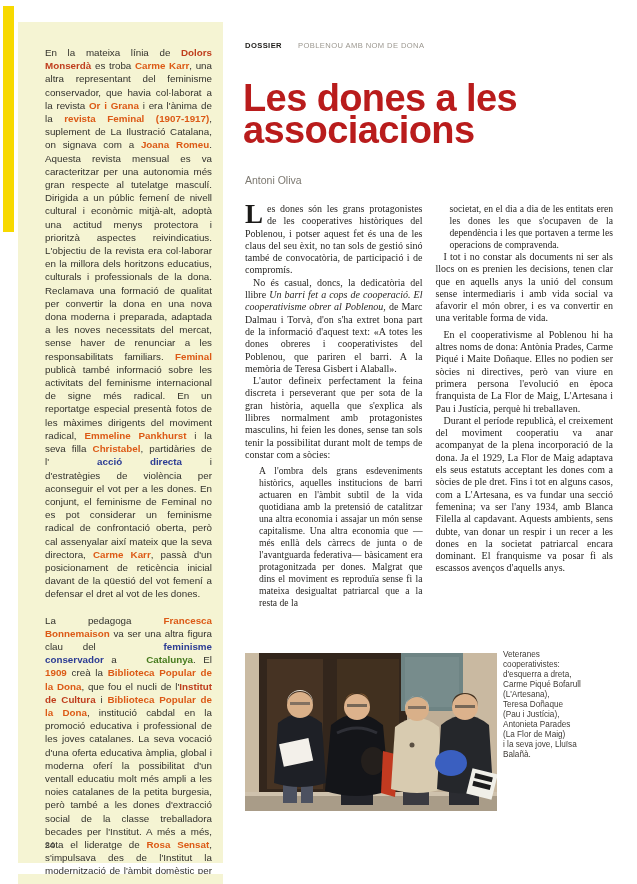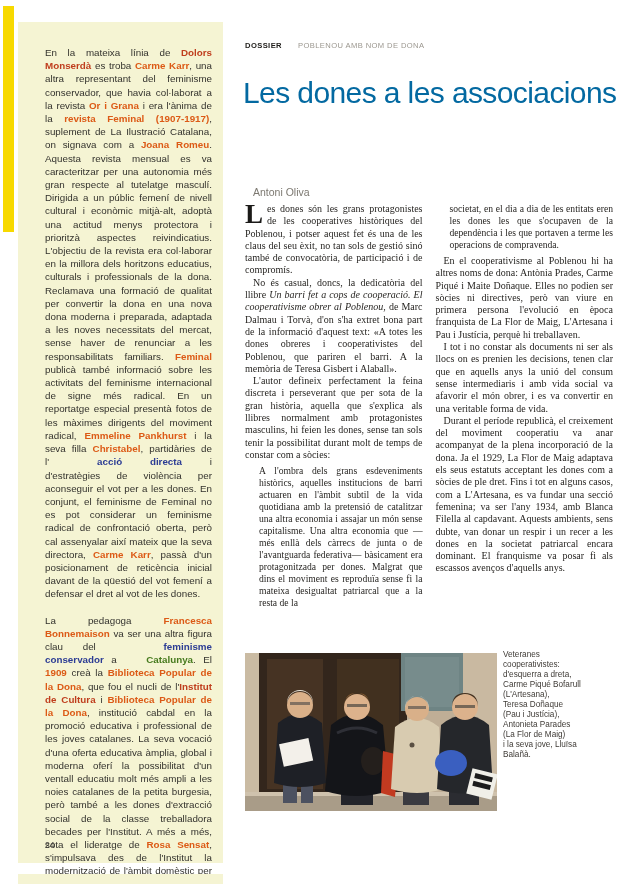--- a/index.html
+++ b/index.html
@@ -25,24 +25,24 @@
   .hl-green{color:#467a1d;font-weight:bold;margin-left:22px;}
   .it{font-style:italic;}
   #page-number{position:absolute;left:45px;top:840px;font-size:8.5px;color:#3a3935;}
   #bottom-strip{position:absolute;left:18px;top:874px;width:205px;height:10px;background:#f5f4d3;}
 
   
   #kicker{position:absolute;left:245px;top:41px;font-size:7.6px;letter-spacing:.4px;color:#9b978f;}
   #kicker .k-label{font-weight:bold;color:#23211e;margin-right:16px;}
   #headline{
     position:absolute;left:243px;top:57px;width:380px;
-    font-size:30px;font-weight:normal;letter-spacing:-.6px;color:#0369a1;line-height:32px;
+    font-size:38px;font-weight:bold;letter-spacing:-.6px;color:#b91c1c;line-height:32px;
   }
   #section-title{position:absolute;left:245px;top:151px;font-size:19px;font-weight:bold;color:#1b1a18;letter-spacing:-.2px;}
-  #author{position:absolute;left:245px;top:186px;font-size:10.5px;color:#7c7870;margin-left:8px;}
+  #author{position:absolute;left:245px;top:174px;font-size:10.5px;color:#7c7870;}
 
   #columns{
     position:absolute;left:245px;top:203px;width:368px;display:flex;gap:13px;
     font-family:"Liberation Serif",serif;color:#211f1c;
   }
   .col{width:178px;}
   .col p{margin:0;font-size:10px;line-height:12.3px;text-align:justify;}
   .col p.indent{text-indent:8px;}
   .dropcap{
     float:left;font-size:27px;line-height:21px;font-weight:bold;
@@ -87,22 +87,22 @@
 
   <div id="columns">
     <div class="col">
       <p><span class="dropcap">L</span><span>es dones són les grans protagonistes de les cooperatives històriques del Poblenou, i potser aquest fet és una de les claus del seu èxit, no tan sols de gestió sinó també de convocatòria, de participació i de compromís.</span></p>
       <p class="indent"><span>No és casual, doncs, la dedicatòria del llibre </span><span class="it">Un barri fet a cops de cooperació. El cooperativisme obrer al Poblenou</span><span>, de Marc Dalmau i Torvà, d'on s'ha extret bona part de la informació d'aquest text: «A totes les dones obreres i cooperativistes del Poblenou, que pariren el barri. A la memòria de Teresa Gisbert i Alaball».</span></p>
       <p class="indent">L'autor defineix perfectament la feina discreta i perseverant que per sota de la gran història, aquella que s'explica als llibres normalment amb protagonistes masculins, hi feien les dones, sense tan sols tenir la possibilitat durant molt de temps de constar com a sòcies:</p>
       <p class="bquote">A l'ombra dels grans esdeveniments històrics, aquelles institucions de barri actuaren en l'àmbit subtil de la vida quotidiana amb la pretensió de catalitzar una altra economia i assajar un món sense capitalisme. Una altra economia que —més enllà dels càrrecs de junta o de l'avantguarda federativa— bàsicament era protagonitzada per dones. Malgrat que dins el moviment es reproduïa sense fi la mateixa desigualtat patriarcal que a la resta de la</p>
     </div>
     <div class="col">
       <p class="bquote-cont">societat, en el dia a dia de les entitats eren les dones les que s'ocupaven de la dependència i les que portaven a terme les operacions de compravenda.</p>
+      <p class="indent">I tot i no constar als documents ni ser als llocs on es prenien les decisions, tenen clar que en aquells anys la unió del consum sense intermediaris i amb vida social va afavorir el món obrer, i es va convertir en una veritable forma de vida.</p>
       <p class="indent after-quote">En el cooperativisme al Poblenou hi ha altres noms de dona: Antònia Prades, Carme Piqué i Maite Doñaque. Elles no podien ser sòcies ni directives, però van viure en primera persona l'evolució en època franquista de La Flor de Maig, L'Artesana i Pau i Justícia, perquè hi treballaven.</p>
-      <p class="indent">I tot i no constar als documents ni ser als llocs on es prenien les decisions, tenen clar que en aquells anys la unió del consum sense intermediaris i amb vida social va afavorir el món obrer, i es va convertir en una veritable forma de vida.</p>
       <p class="indent">Durant el període republicà, el creixement del moviment cooperatiu va anar acompanyat de la plena incorporació de la dona. Ja el 1929, La Flor de Maig adaptava els seus estatuts acceptant les dones com a sòcies de ple dret. Fins i tot en alguns casos, com a L'Artesana, es va fundar una secció femenina; va ser l'any 1934, amb Blanca Filella al capdavant. Aquests ambients, sens dubte, van donar un respir i un recer a les dones en la societat patriarcal encara dominant. El franquisme va posar fi als escassos avenços d'aquells anys.</p>
     </div>
   </div>
 
   <div id="photo">
     <svg width="252" height="158" viewBox="0 0 252 158" xmlns="http://www.w3.org/2000/svg">
 
       <g>
         <rect x="0" y="0" width="252" height="158" fill="#bfae96"></rect>
         <rect x="218" y="0" width="34" height="158" fill="#c9b9a1"></rect>

